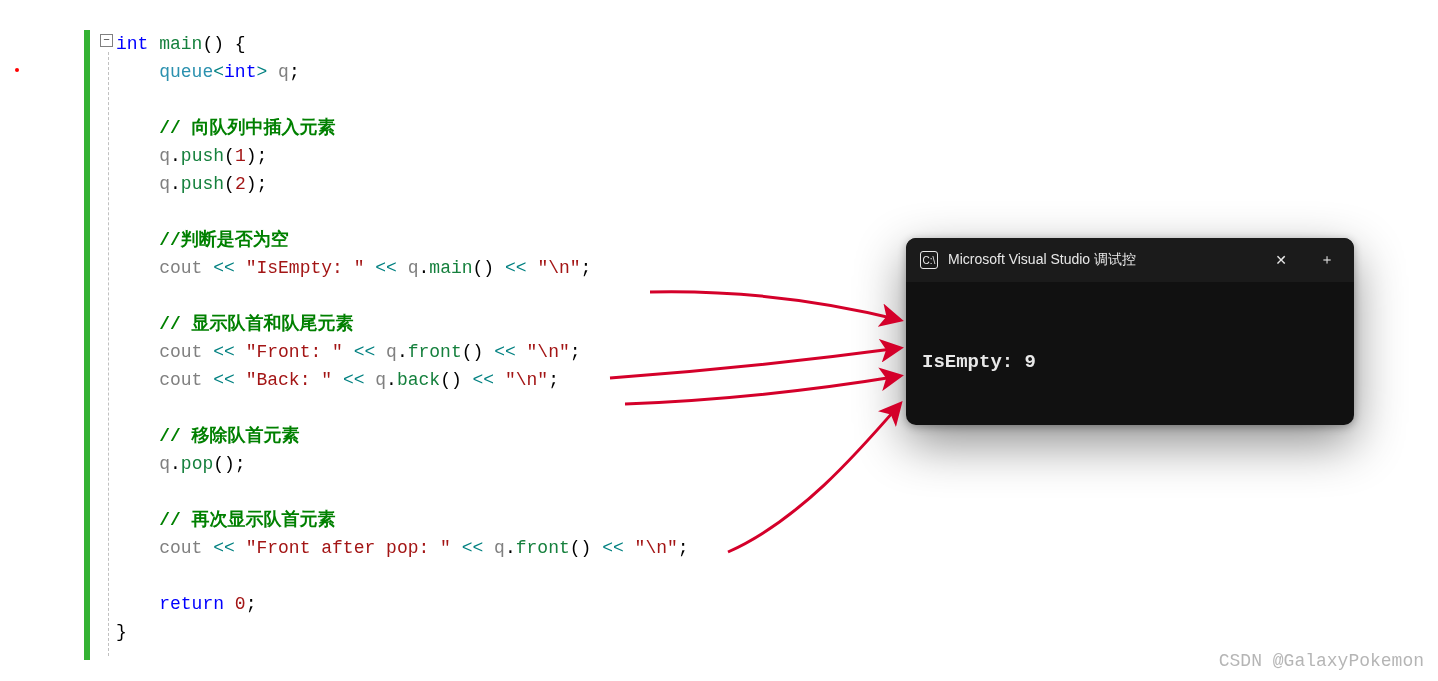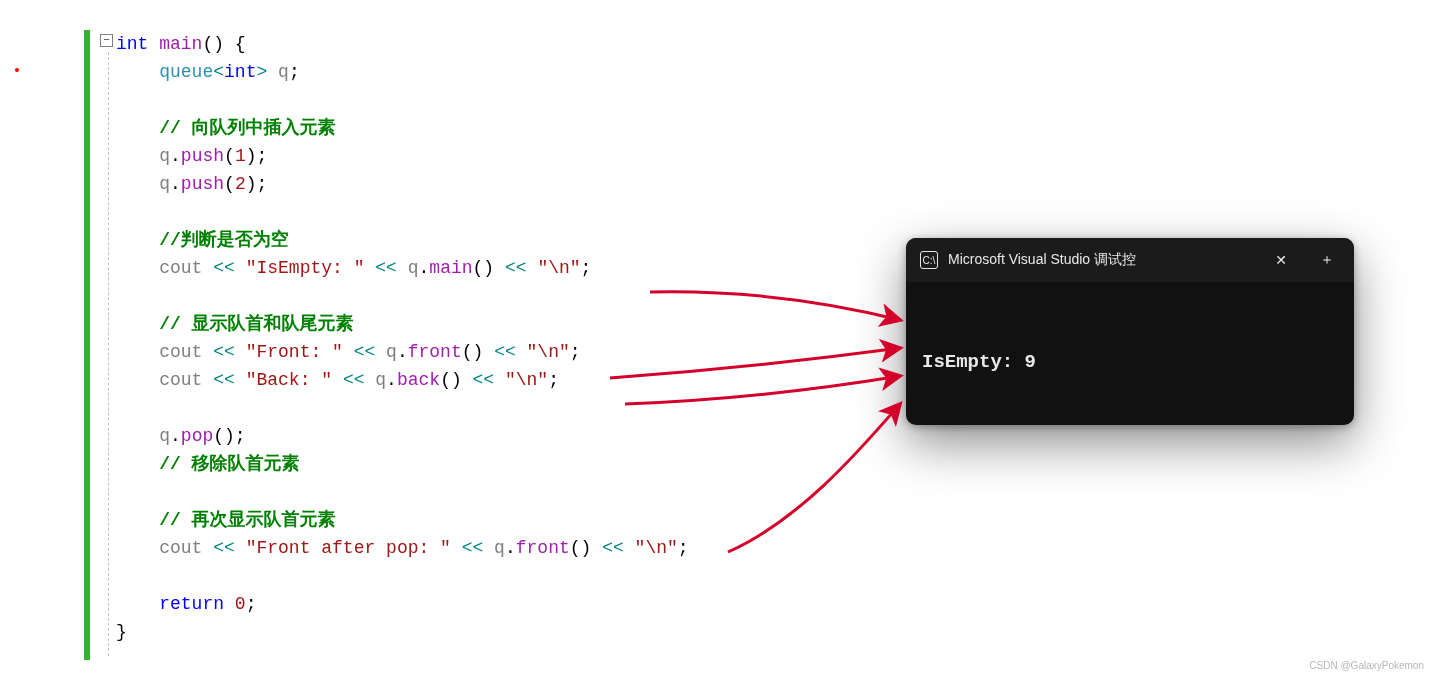--- a/index.html
+++ b/index.html
@@ -30,21 +30,21 @@
   .collapse-box::before { content:"−"; }
 
   .code-line {
     white-space: pre;
     line-height: 28px;
     padding-left: 116px;
     font-family: Consolas, "Courier New", monospace;
   }
   
   .kw   { color:#0000ff; }
-  .id   { color:#a21caf;margin-top:36px; }
+  .id   { color:#15803d;margin-top:36px; }
   .punc { color:#000000; }
   .type { color:#2b91af; }
   .obj  { color:#808080; }
   .op   { color:#008080; }
   .num  { color:#a31515; }
   .str  { color:#a31515; }
   .cmt  { color:#008000;font-weight:bold; }
 
   
   .term {
@@ -87,21 +87,21 @@
   }
 
   
   .arrows {
     position:absolute; left:0; top:0; width:1438px; height:681px;
     pointer-events:none;
   }
 
   .watermark {
     position:absolute; right:14px; bottom:10px;
-    font-family: Liberation Sans, sans-serif; font-size:10px;
+    font-family: Liberation Mono, monospace; font-size:18px;
     color: rgba(120,120,120,0.55);
   }
 
   .red-dot { position:absolute; left:15px; top:68px; width:4px; height:4px; background:#ff0000; border-radius:50%; }
 </style>
 </head>
 <body>
 
 <div class="red-dot"></div>
 
@@ -117,22 +117,22 @@
   <div class="code-line"><span>    </span><span class="obj">q</span><span class="punc">.</span><span class="id">push</span><span class="punc">(</span><span class="num">1</span><span class="punc">)</span><span class="punc">;</span></div>
   <div class="code-line"><span>    </span><span class="obj">q</span><span class="punc">.</span><span class="id">push</span><span class="punc">(</span><span class="num">2</span><span class="punc">)</span><span class="punc">;</span></div>
   <div class="code-line"><span></span>&nbsp;</div>
   <div class="code-line"><span>    </span><span class="cmt">//判断是否为空</span></div>
   <div class="code-line"><span>    </span><span class="obj">cout</span><span class="op"> &lt;&lt; </span><span class="str">"IsEmpty: "</span><span class="op"> &lt;&lt; </span><span class="obj">q</span><span class="punc">.</span><span class="id">main</span><span class="punc">()</span><span class="op"> &lt;&lt; </span><span class="str">"\n"</span><span class="punc">;</span></div>
   <div class="code-line"><span></span>&nbsp;</div>
   <div class="code-line"><span>    </span><span class="cmt">// 显示队首和队尾元素</span></div>
   <div class="code-line"><span>    </span><span class="obj">cout</span><span class="op"> &lt;&lt; </span><span class="str">"Front: "</span><span class="op"> &lt;&lt; </span><span class="obj">q</span><span class="punc">.</span><span class="id">front</span><span class="punc">()</span><span class="op"> &lt;&lt; </span><span class="str">"\n"</span><span class="punc">;</span></div>
   <div class="code-line"><span>    </span><span class="obj">cout</span><span class="op"> &lt;&lt; </span><span class="str">"Back: "</span><span class="op"> &lt;&lt; </span><span class="obj">q</span><span class="punc">.</span><span class="id">back</span><span class="punc">()</span><span class="op"> &lt;&lt; </span><span class="str">"\n"</span><span class="punc">;</span></div>
   <div class="code-line"><span></span>&nbsp;</div>
+  <div class="code-line"><span>    </span><span class="cmt">// 移除队首元素</span></div>
   <div class="code-line"><span>    </span><span class="obj">q</span><span class="punc">.</span><span class="id">pop</span><span class="punc">()</span><span class="punc">;</span></div>
-  <div class="code-line"><span>    </span><span class="cmt">// 移除队首元素</span></div>
   <div class="code-line"><span></span>&nbsp;</div>
   <div class="code-line"><span>    </span><span class="cmt">// 再次显示队首元素</span></div>
   <div class="code-line"><span>    </span><span class="obj">cout</span><span class="op"> &lt;&lt; </span><span class="str">"Front after pop: "</span><span class="op"> &lt;&lt; </span><span class="obj">q</span><span class="punc">.</span><span class="id">front</span><span class="punc">()</span><span class="op"> &lt;&lt; </span><span class="str">"\n"</span><span class="punc">;</span></div>
   <div class="code-line"><span></span>&nbsp;</div>
   <div class="code-line"><span>    </span><span class="kw">return</span><span> </span><span class="num">0</span><span class="punc">;</span></div>
   <div class="code-line"><span class="punc">}</span></div>
 </div>
 
 <div class="term">
   <div class="term-titlebar">

